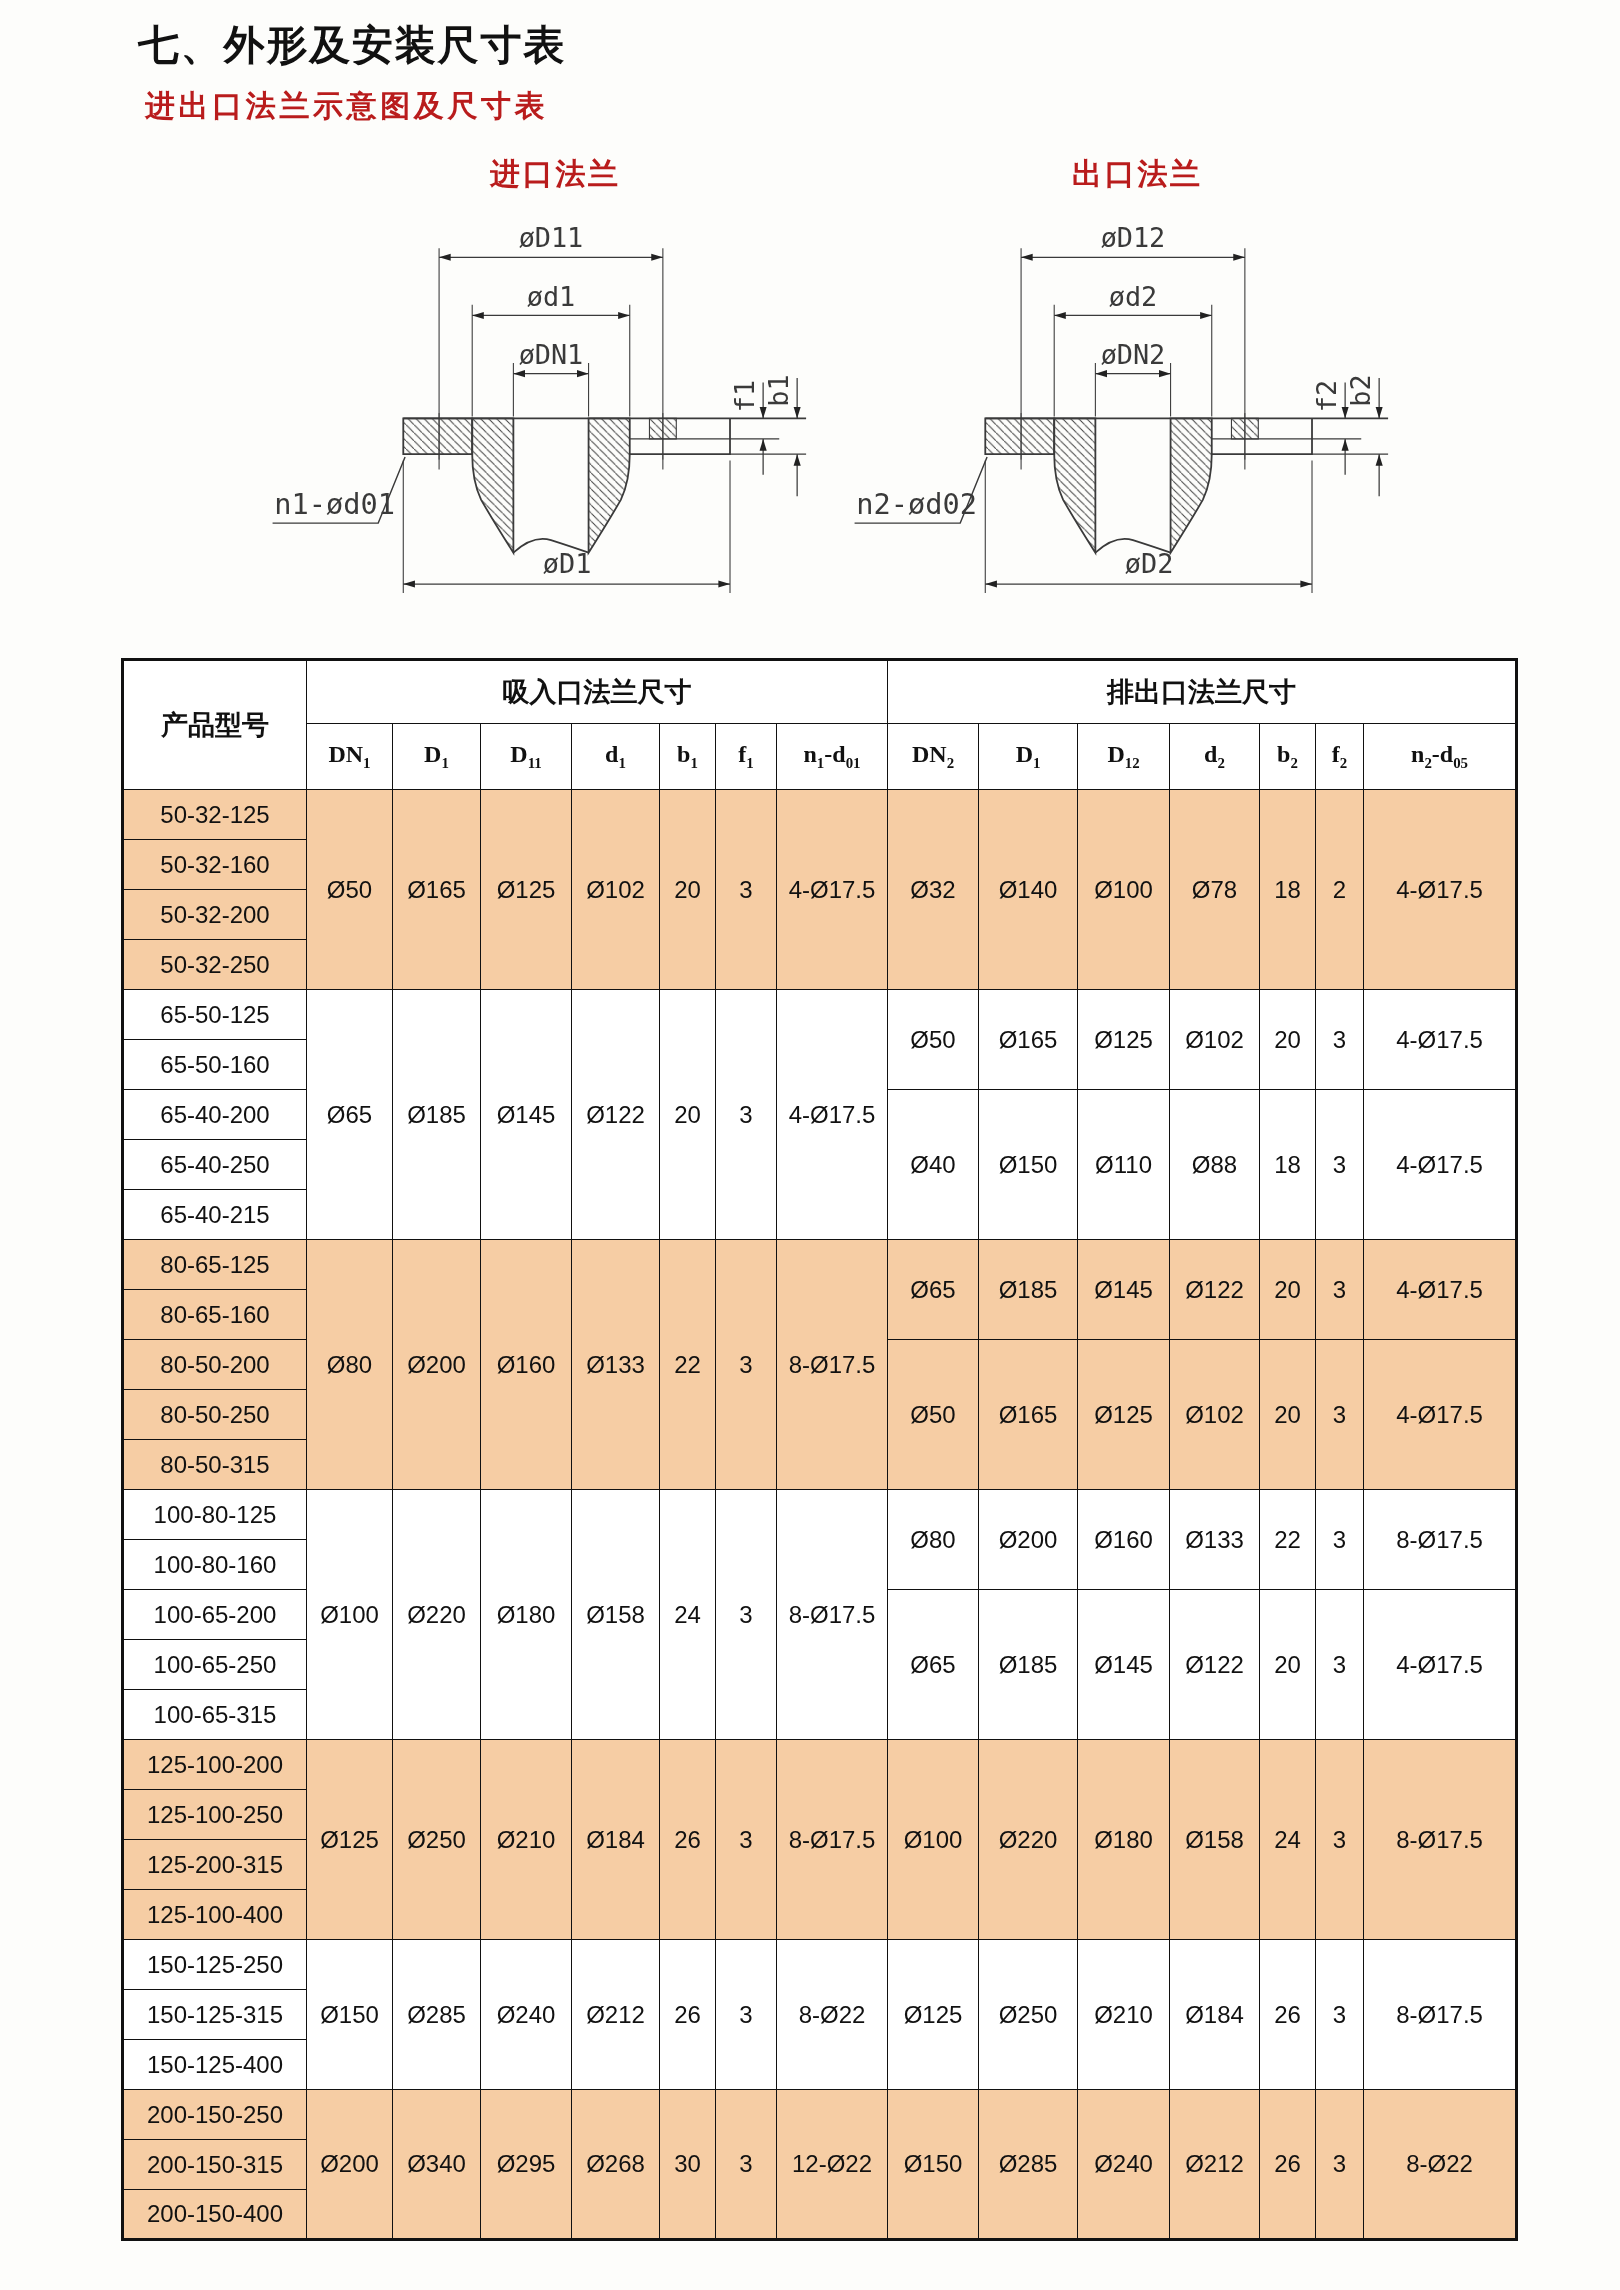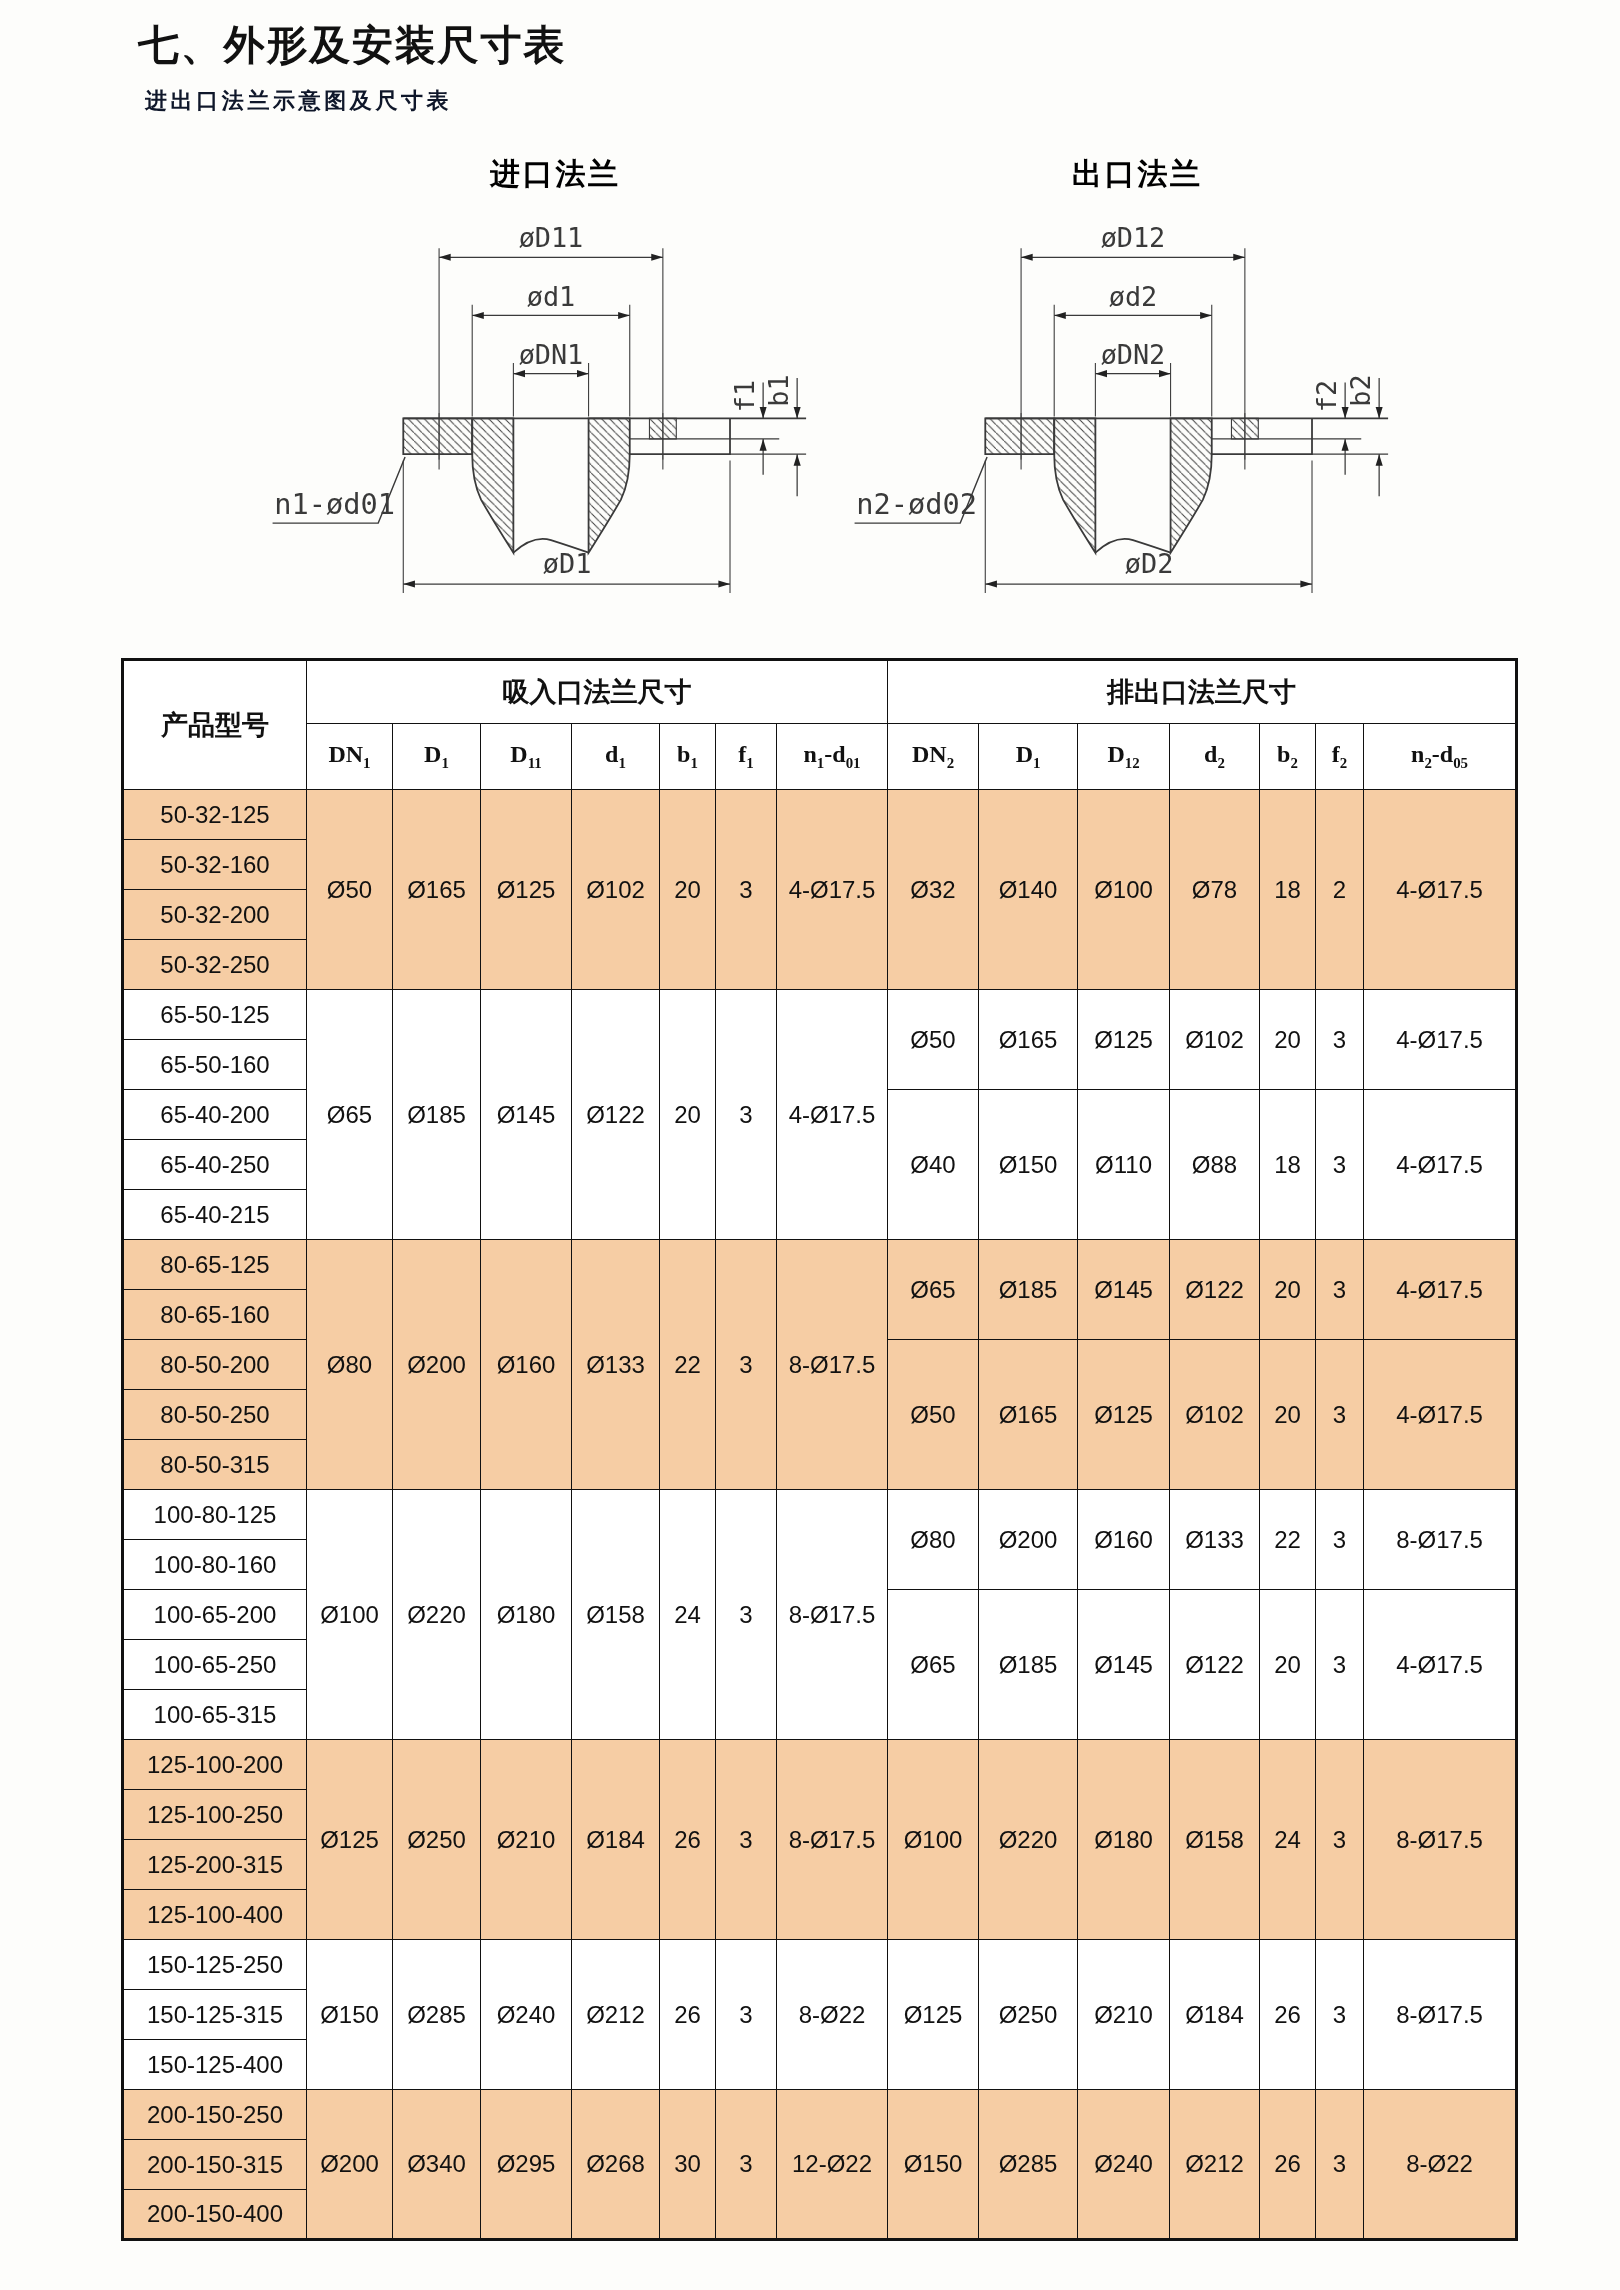--- a/index.html
+++ b/index.html
@@ -2,22 +2,22 @@
 <html style="font-size:14.3px"><head>
 <meta charset="utf-8">
 <style>
   html,body{margin:0;padding:0;}
   body{width:1620px;height:2291px;background:#fdfdfb;position:relative;
        font-family:"Liberation Sans",sans-serif;color:#111;}
   .abs{position:absolute;}
   .page-title{left:138px;top:18px;font-family:"Liberation Serif",serif;
       font-size:41px;font-weight:bold;color:#111;letter-spacing:1.8px;}
   .page-subtitle{left:145px;top:86px;font-family:"Liberation Serif",serif;
-      font-size:22px;font-weight:bold;color:#0f172a;letter-spacing:3.6px;}
-  .diagram-title{font-family:"Liberation Serif",serif;font-size:30px;font-weight:bold;color:#000000;
+      font-size:30px;font-weight:bold;color:#b91c1c;letter-spacing:3.6px;}
+  .diagram-title{font-family:"Liberation Serif",serif;font-size:30px;font-weight:bold;color:#b91c1c;
       letter-spacing:2.7px;}
   .dg{width:555px;height:403px;}
 
   
   #flange-table{position:absolute;left:121px;top:658px;border-collapse:collapse;
       table-layout:fixed;width:1393px;background:#fff;border:3.6px solid #111;}
   #flange-table th,#flange-table td{border:1.8px solid #111;text-align:center;
       vertical-align:middle;padding:0;overflow:hidden;}
   #flange-table thead tr.h1{height:64px;}
   #flange-table thead tr.h2{height:66px;margin-left:33px;}

